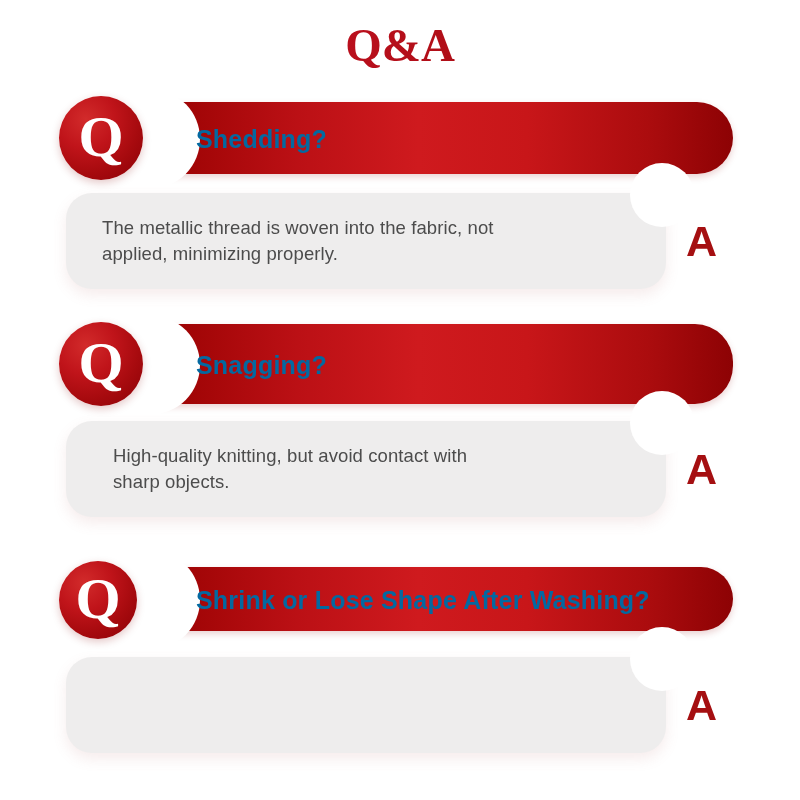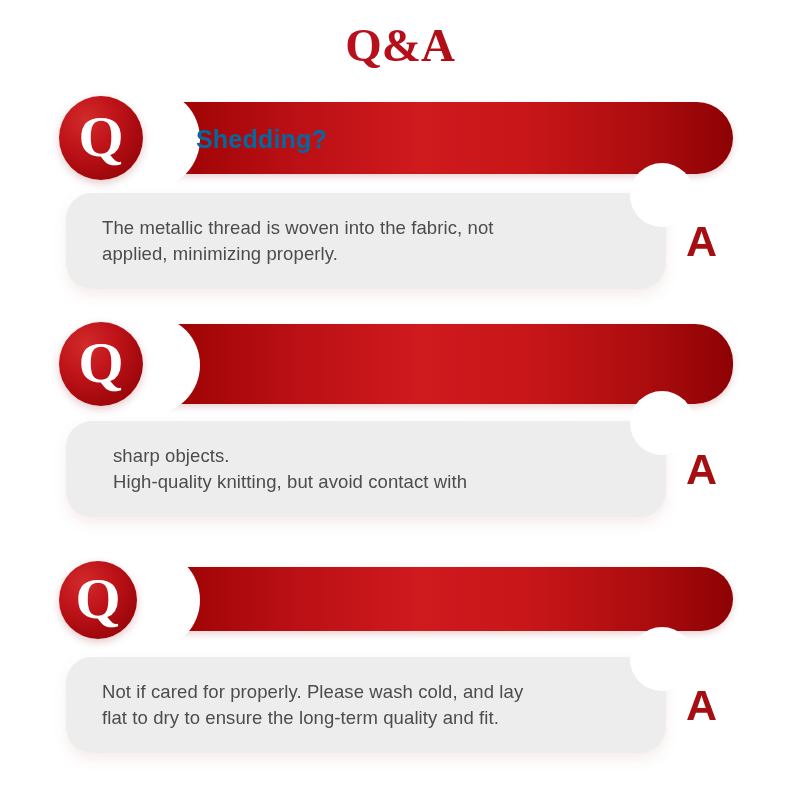--- a/index.html
+++ b/index.html
@@ -219,49 +219,47 @@
   </div>
 
   <div class="qa-block" style="top: 322px;">
 
     <div class="q-row">
       <div class="q-bar tall"></div>
       <div class="q-notch"></div>
       <div class="q-badge">
         <span class="q-letter">Q</span>
       </div>
+      <div class="q-text">Snagging?</div>
     </div>
 
     <div class="a-row" style="margin-top: 13px;">
       <div class="a-box"></div>
       <div class="a-notch"></div>
       <div class="a-text" style="left: 113px;">
+        <span class="line">High-quality knitting, but avoid contact with</span>
         <span class="line">sharp objects.</span>
-        <span class="line">High-quality knitting, but avoid contact with</span>
       </div>
       <div class="a-letter">A</div>
     </div>
 
   </div>
 
   <div class="qa-block" style="top: 557px;">
 
     <div class="q-row">
       <div class="q-bar short"></div>
       <div class="q-notch"></div>
       <div class="q-badge" style="top: 4px; width: 78px; height: 78px;">
         <span class="q-letter">Q</span>
       </div>
+      <div class="q-text">Shrink or Lose Shape After Washing?</div>
     </div>
 
     <div class="a-row" style="margin-top: 14px;">
       <div class="a-box"></div>
       <div class="a-notch"></div>
-      <div class="a-text" style="left: 102px;">
-        <span class="line">Not if cared for properly. Please wash cold, and lay</span>
-        <span class="line">flat to dry to ensure the long-term quality and fit.</span>
-      </div>
       <div class="a-letter">A</div>
     </div>
 
   </div>
 
 </div>
 
 </body></html>

